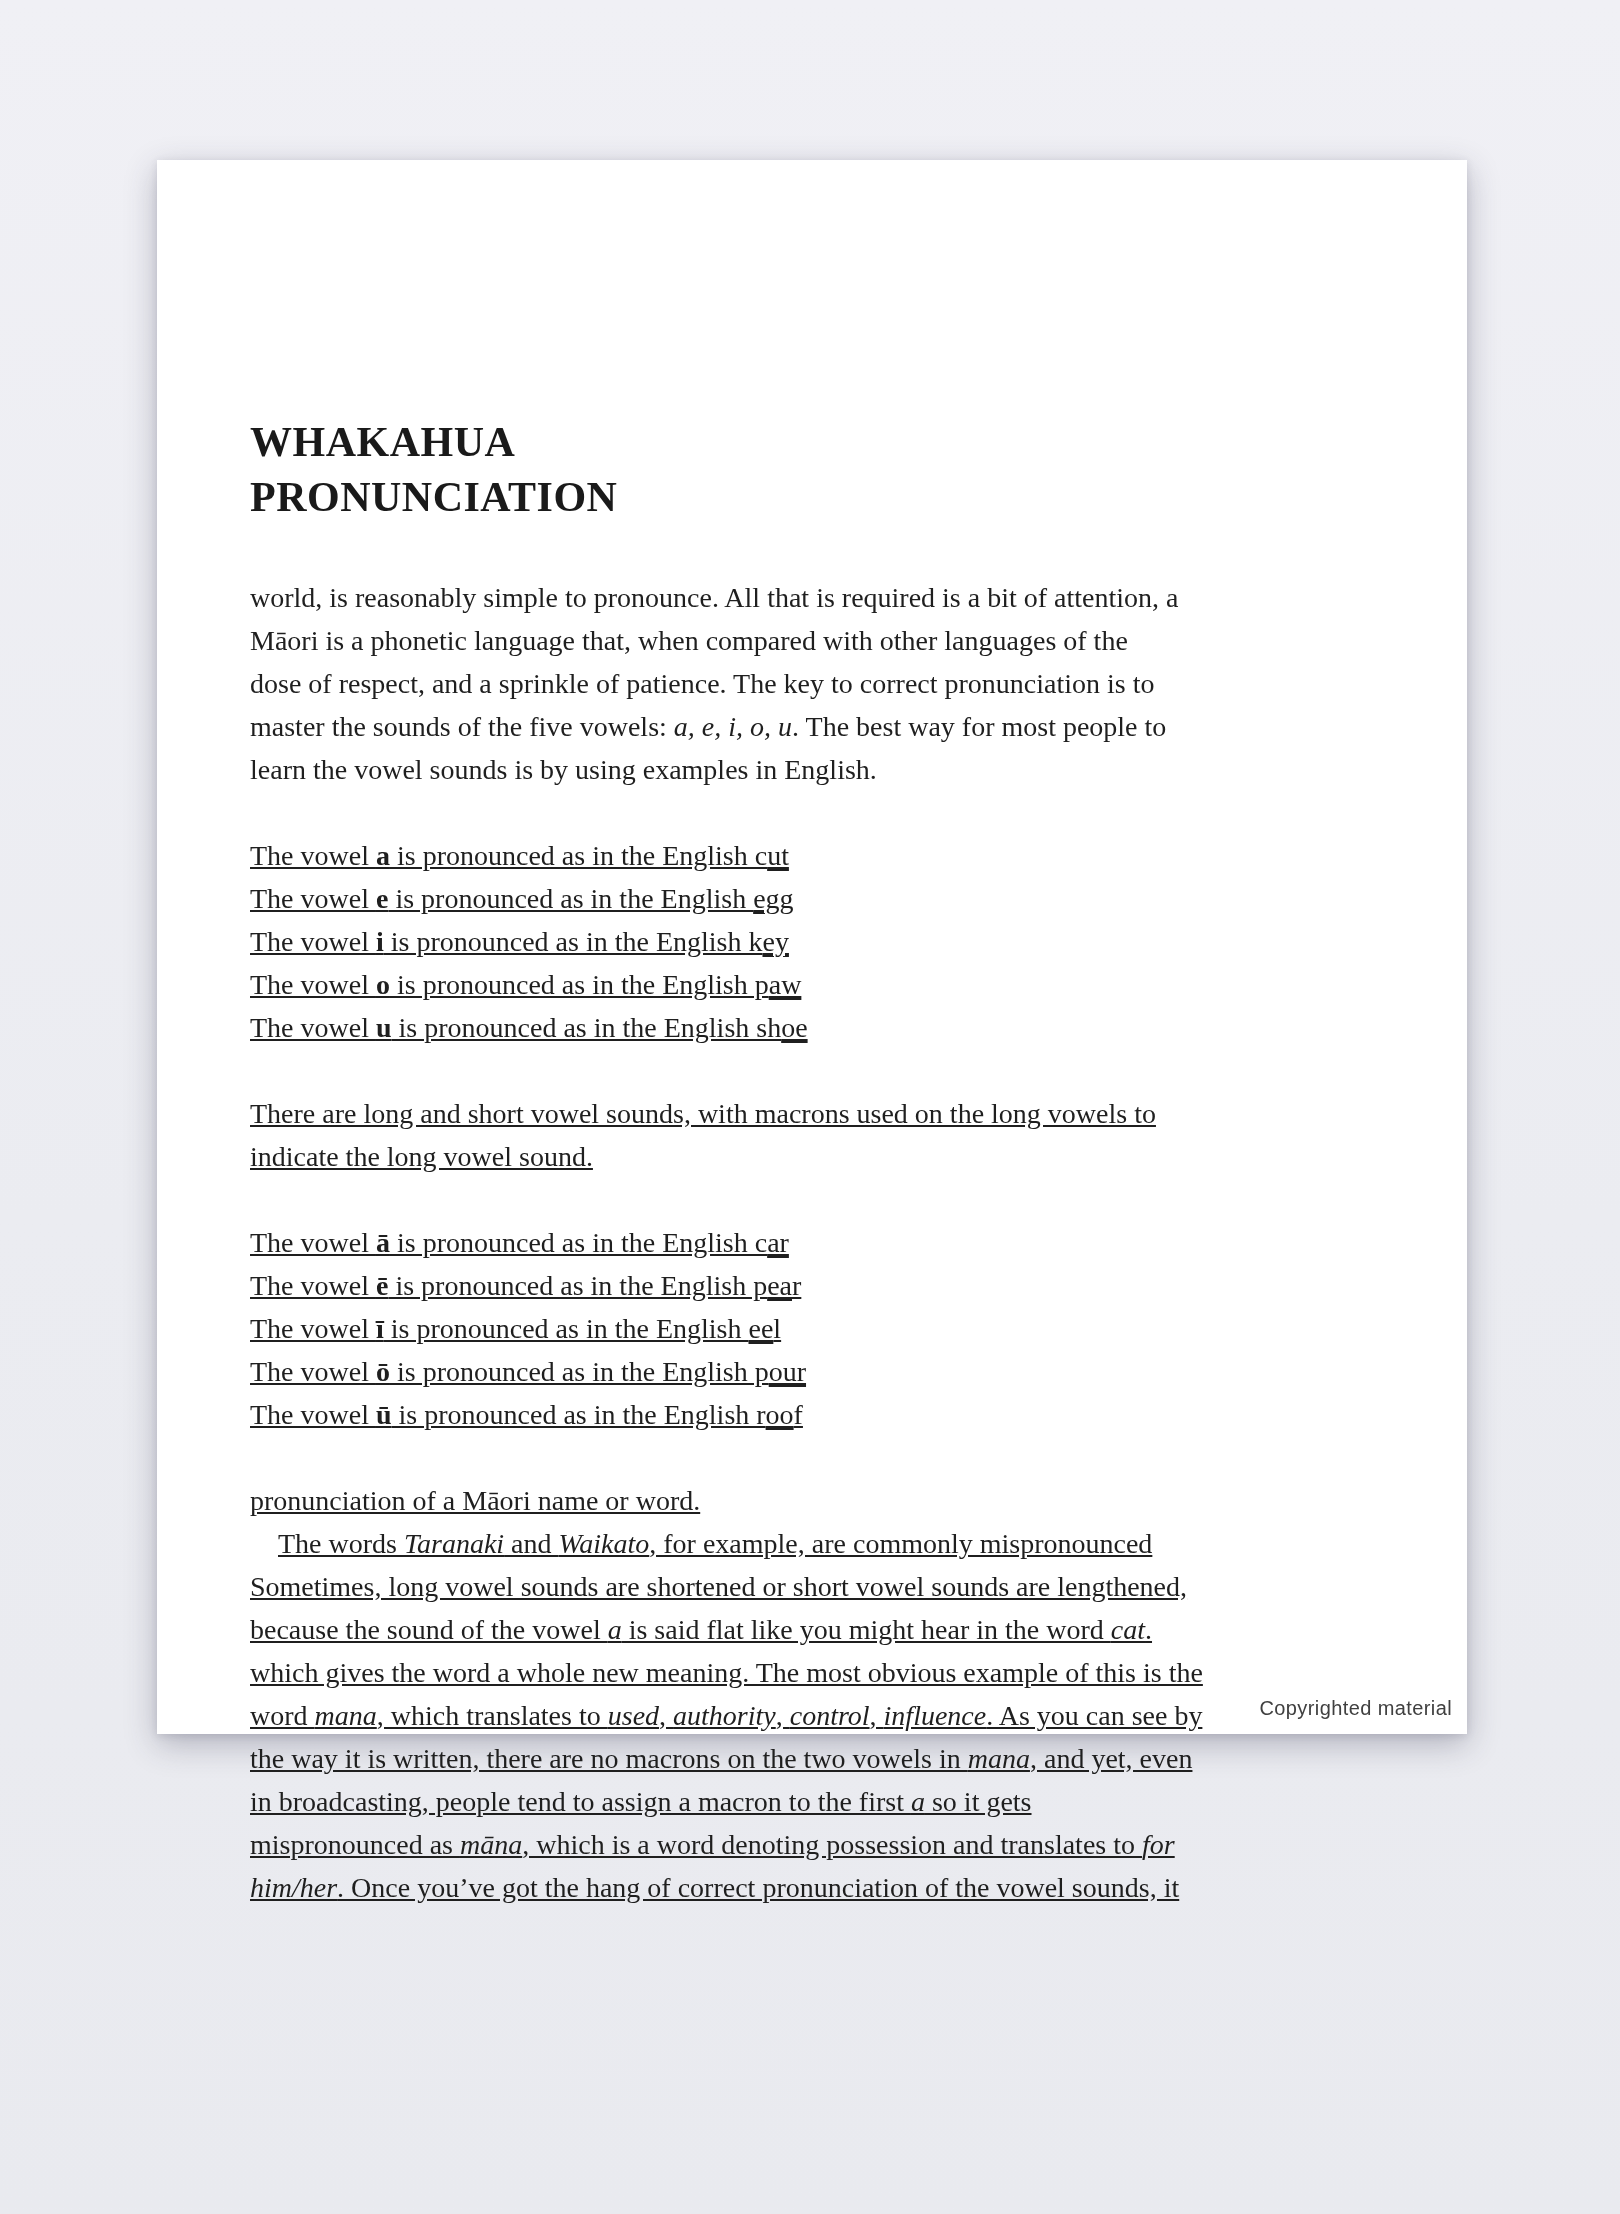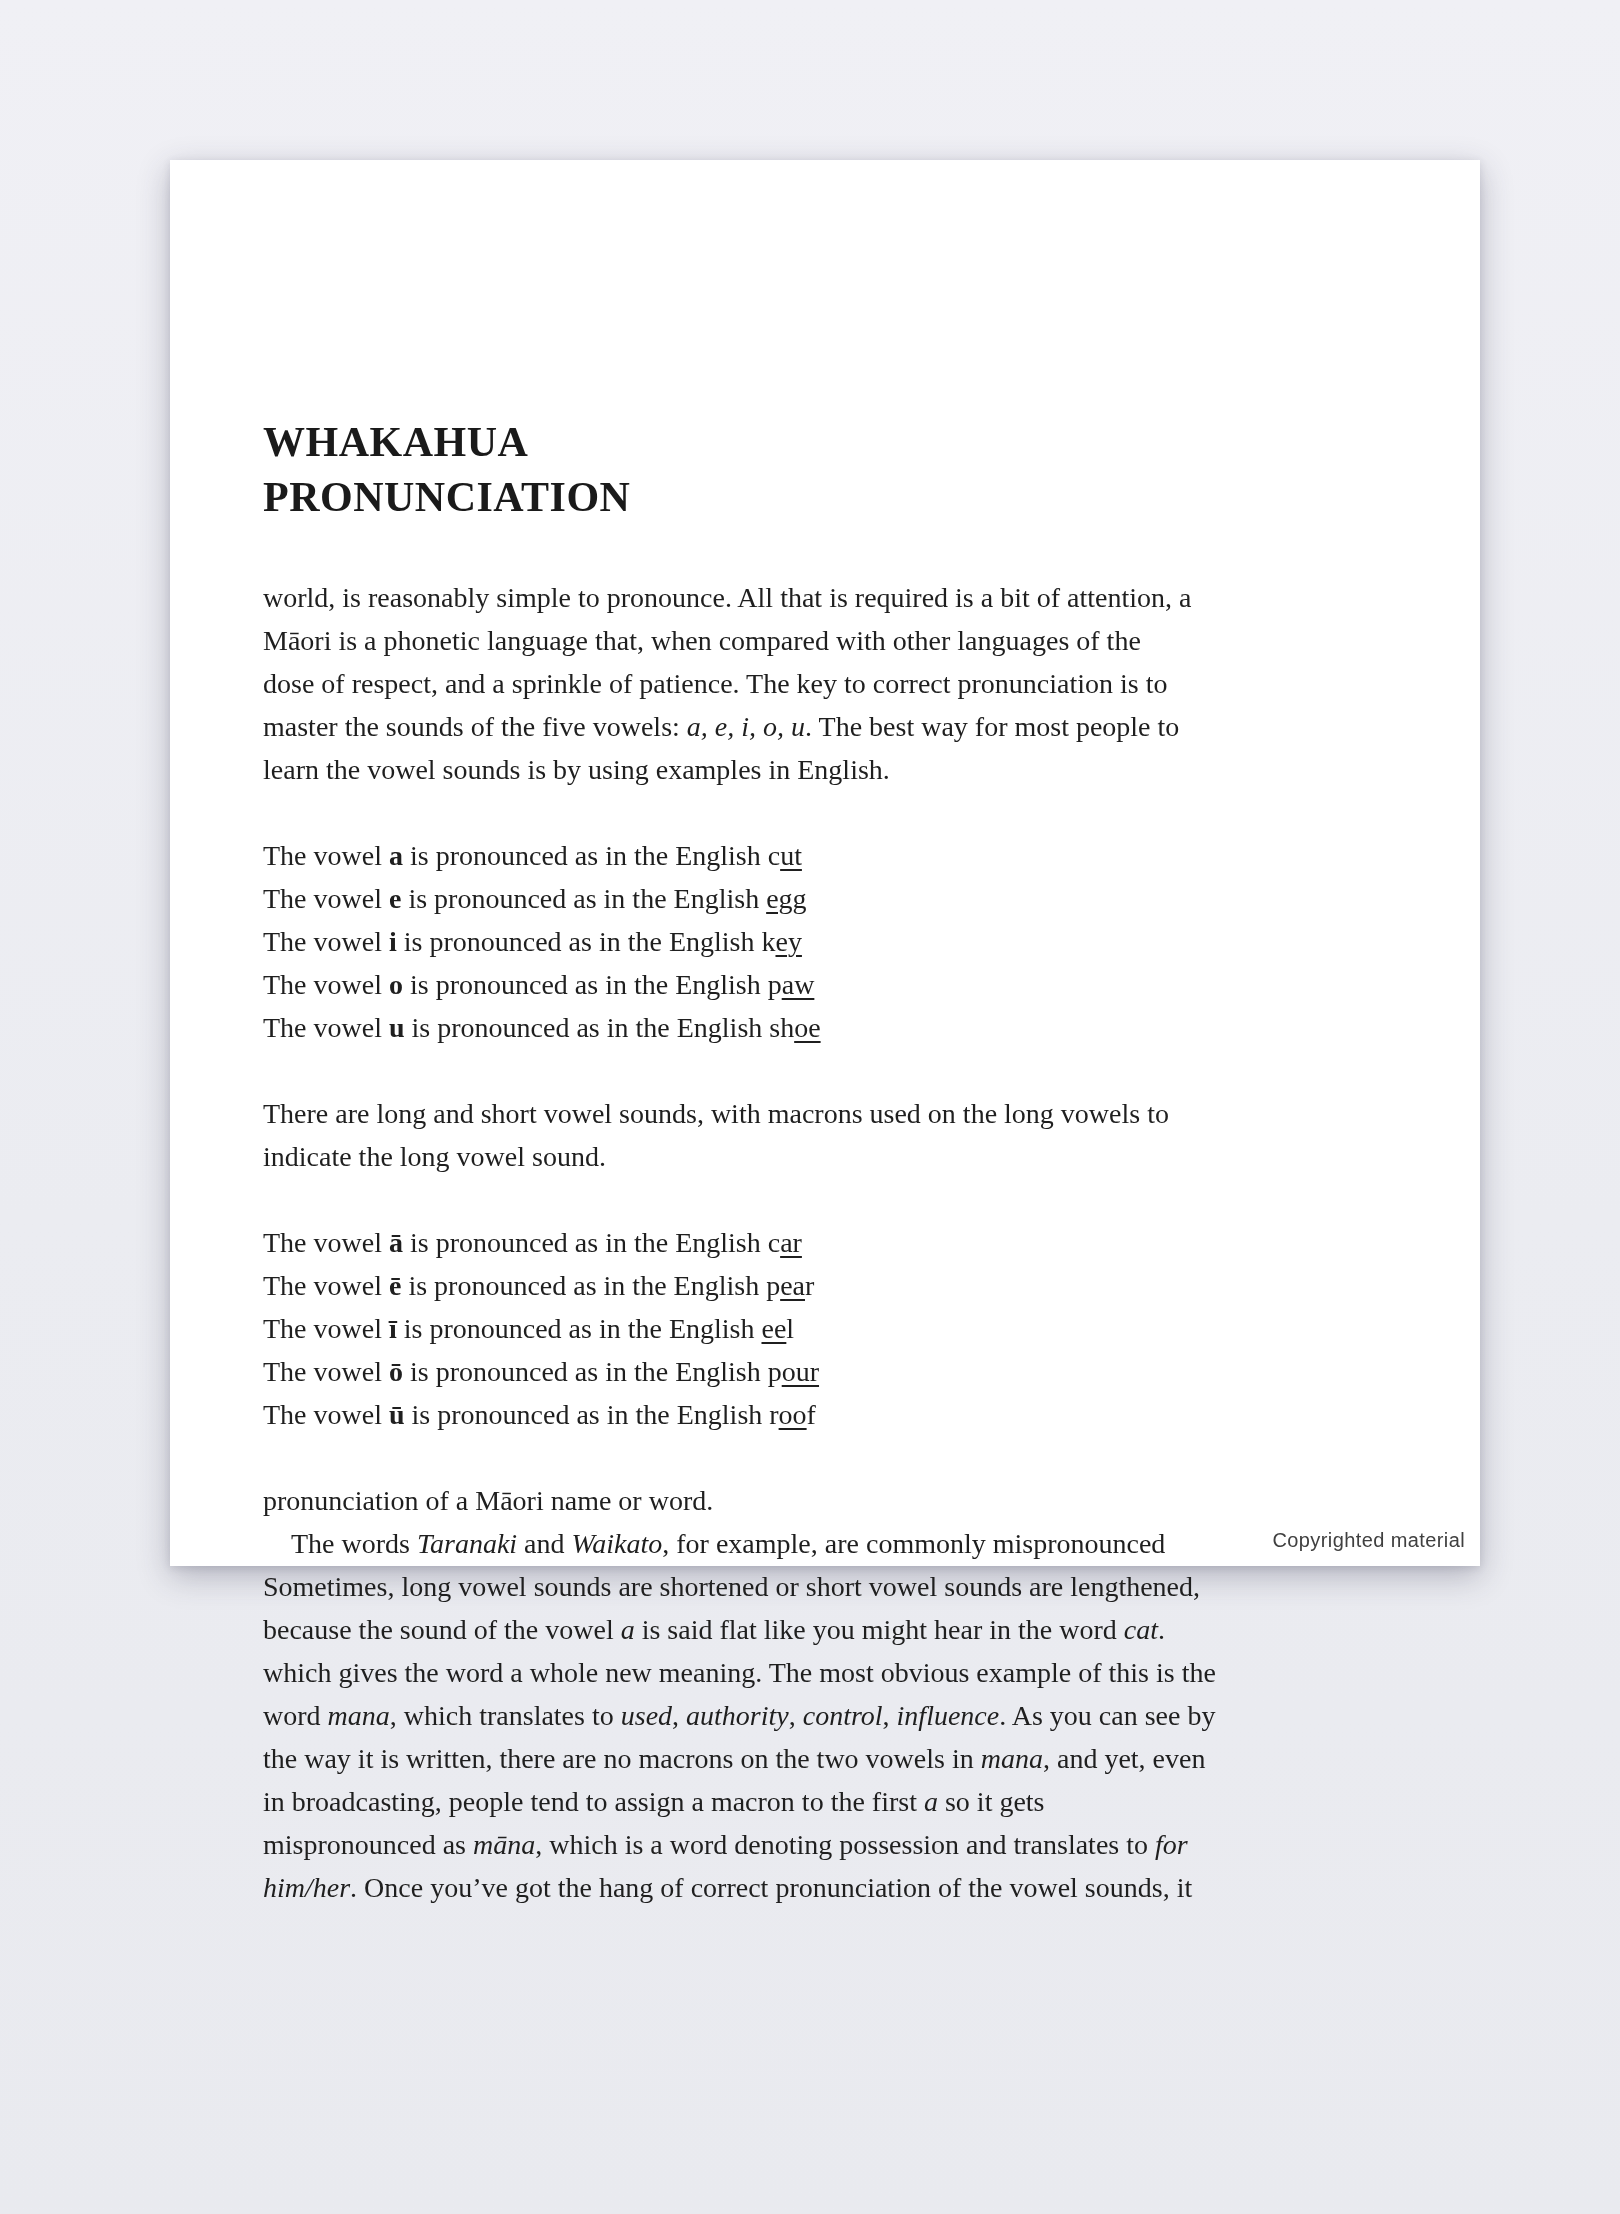--- a/index.html
+++ b/index.html
@@ -6,41 +6,41 @@
   .stage {
     position: relative;
     width: 1620px;
     height: 2214px;
     background: linear-gradient(180deg, #f0f0f5 0%, #ebecf1 55%, #e9eaef 100%);
     overflow: hidden;
     font-family: "Liberation Serif", "DejaVu Serif", serif;
   }
   .page {
     position: absolute;
-    left: 170px;
+    left: 157px;
     top: 160px;
     width: 1310px;
-    height: 1406px;
+    height: 1574px;
     background: #ffffff;
     box-sizing: border-box;
     padding: 255px 98px 0 93px;
     box-shadow: 0 10px 30px rgba(50, 50, 75, 0.30), 0 2px 8px rgba(50, 50, 75, 0.12);
     color: #1f1f1f;
   }
   .heading {
     margin: 0 0 51px 0;
     font-weight: bold;
     font-size: 42px;
     line-height: 55px;
     letter-spacing: 0.5px;
     color: #1a1a1a;
   }
   .blocks { font-size: 28px; }
   .block { line-height: 43px; }
-  .block + .block { margin-top: 43px; }
+  .block + .block { margin-top: 43px; text-decoration: underline; }
   .line { height: 43px; white-space: pre; }
   .line.indent { padding-left: 28px; }
   .s-b { font-weight: bold; }
   .s-i { font-style: italic; }
   .s-u {
     text-decoration: underline;
     text-decoration-thickness: 2px;
     text-underline-offset: 4px;
   }
   .copyright {

